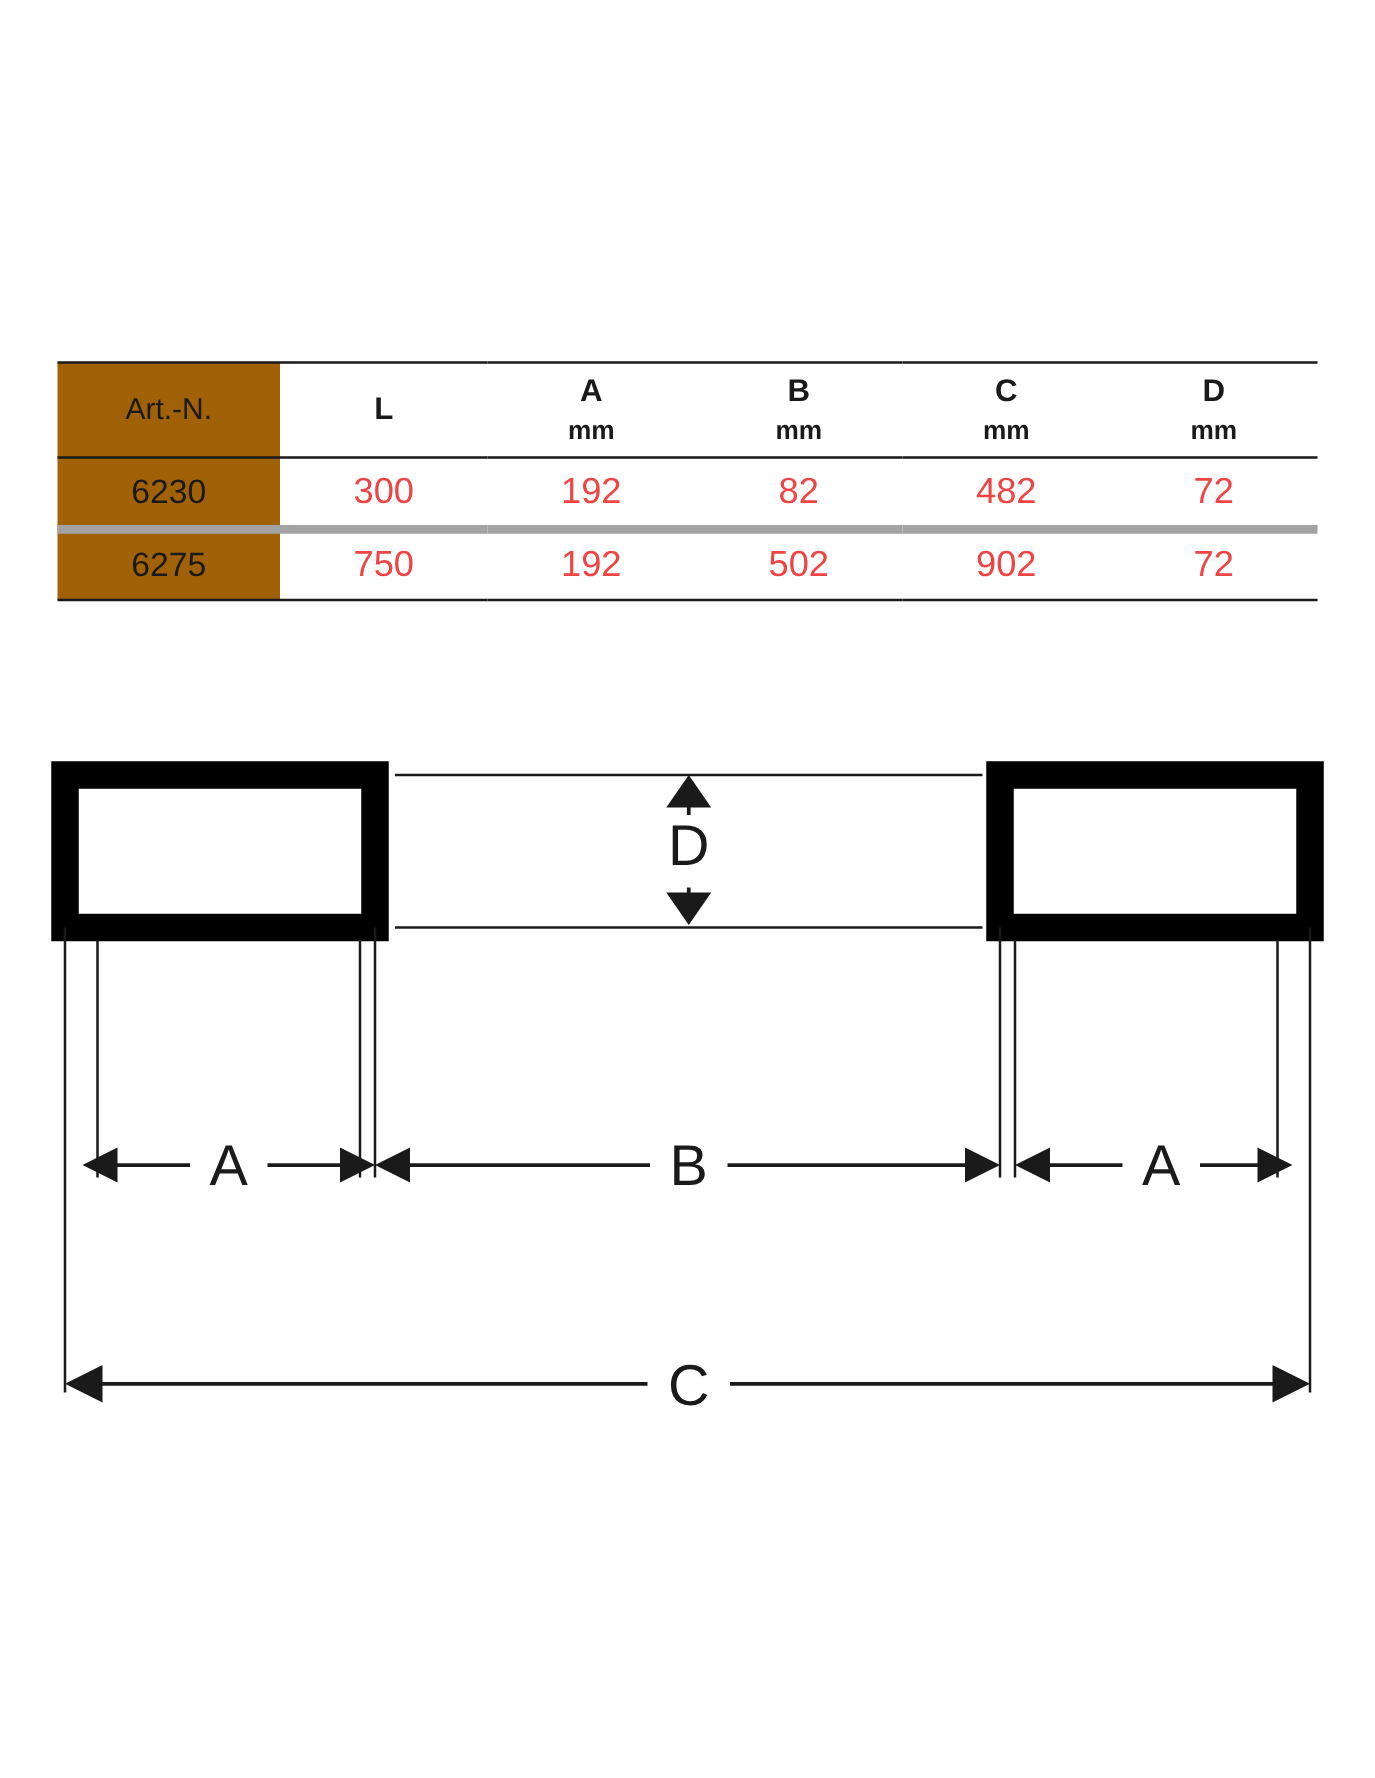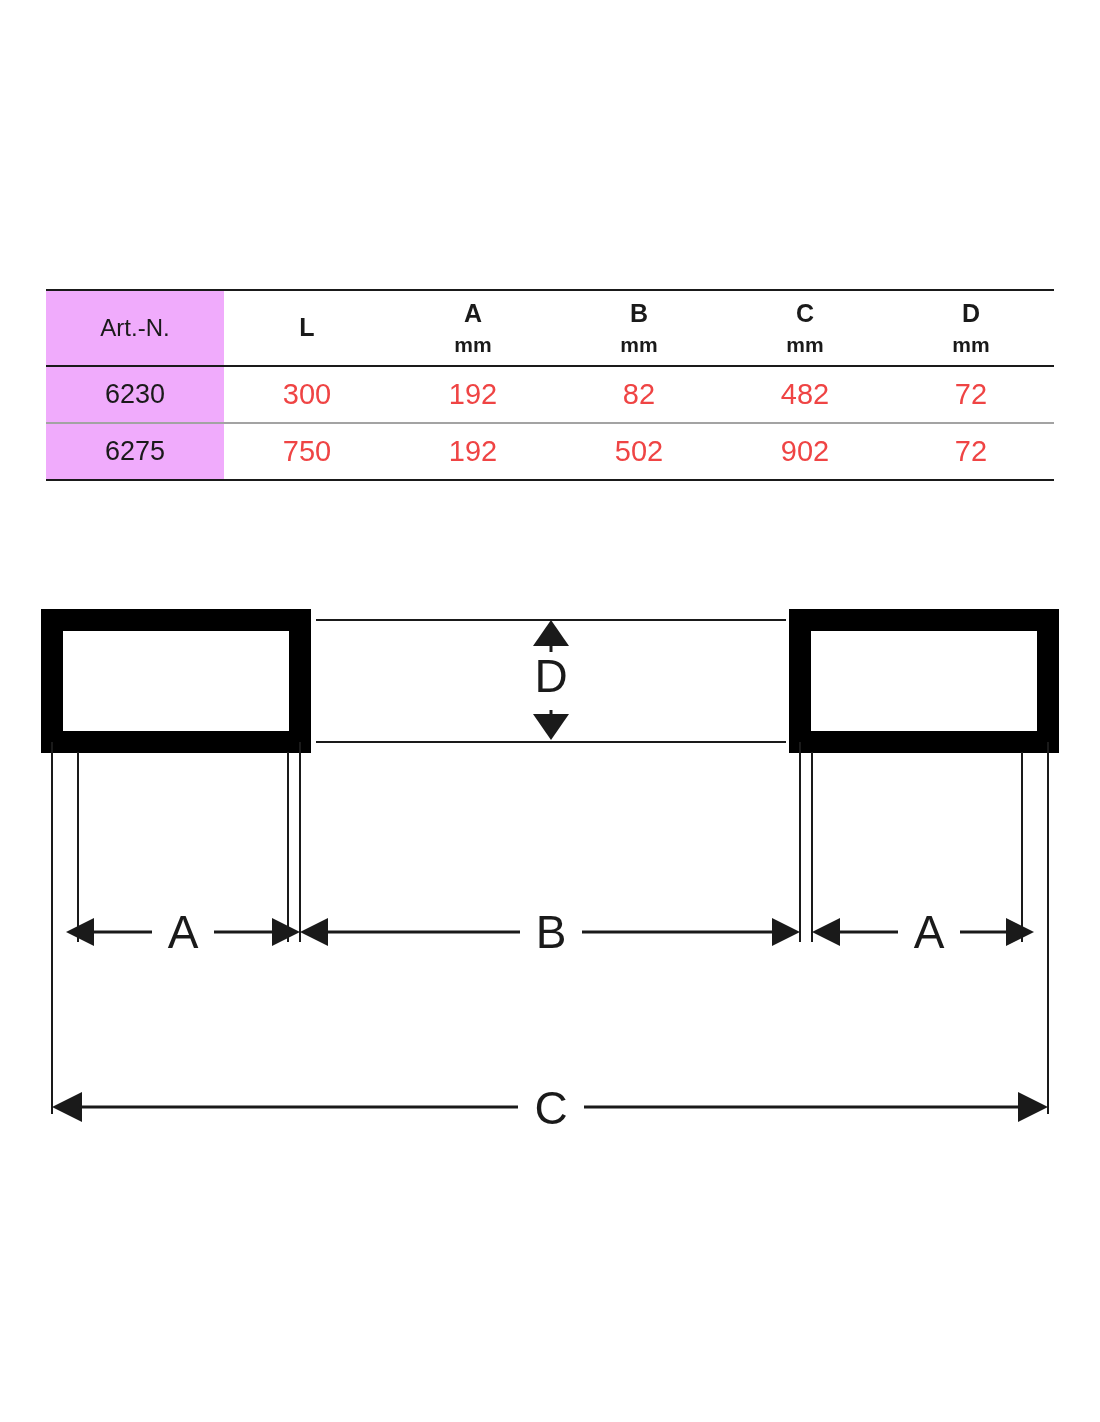--- a/index.html
+++ b/index.html
@@ -33,21 +33,21 @@
     margin: 0;
   }
   .hdr-row {
     height: 76px;
   }
   .data-row {
     height: 57px;
   }
   .cell-art {
     width: 178px;
-    background: #f0abfc;
+    background: #a16207;
     text-align: center;
     vertical-align: middle;
     font-size: 27px;
     font-weight: 400;
     color: #1a1a1a;
   }
   .cell-art-hdr {
     font-size: 24px;
   }
   .cell-val {
@@ -69,21 +69,21 @@
     color: #1a1a1a;
     margin-top: 0;
   }
   .line-top {
     border-top: 2px solid #1a1a1a;
   }
   .line-bottom {
     border-bottom: 2px solid #1a1a1a;
   }
   .line-thin-bottom {
-    border-bottom: 2px solid #a3a3a3;
+    border-bottom: 7px solid #a3a3a3;
   }
 
   
   .diagram {
     position: absolute;
     left: 0;
     top: 580px;
     width: 1100px;
     height: 600px;
   }

